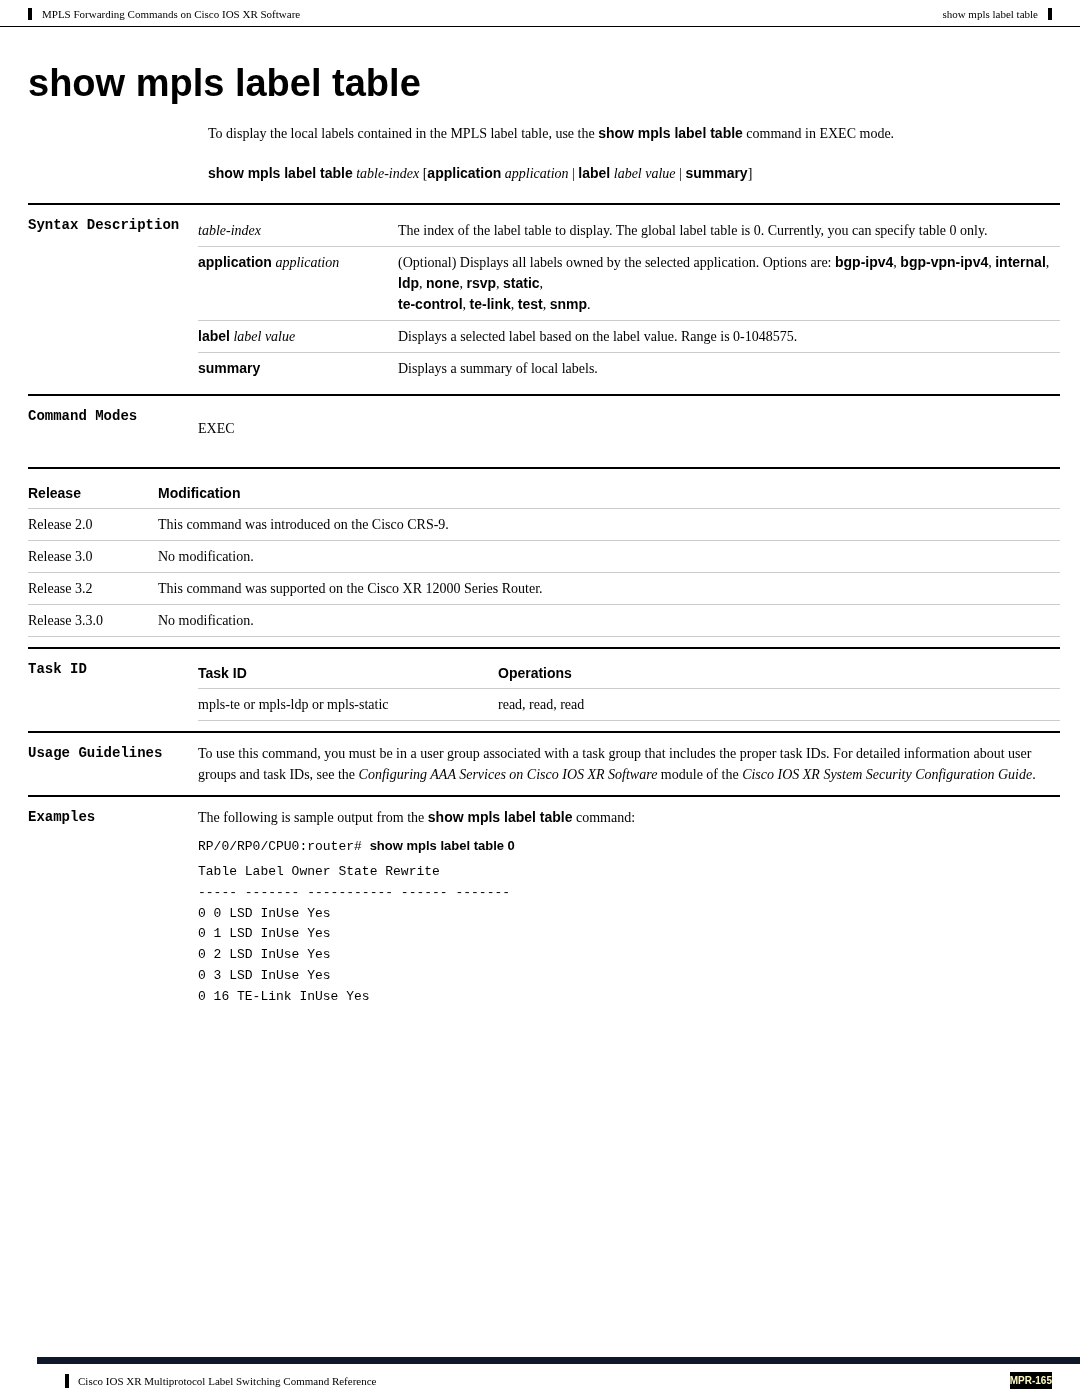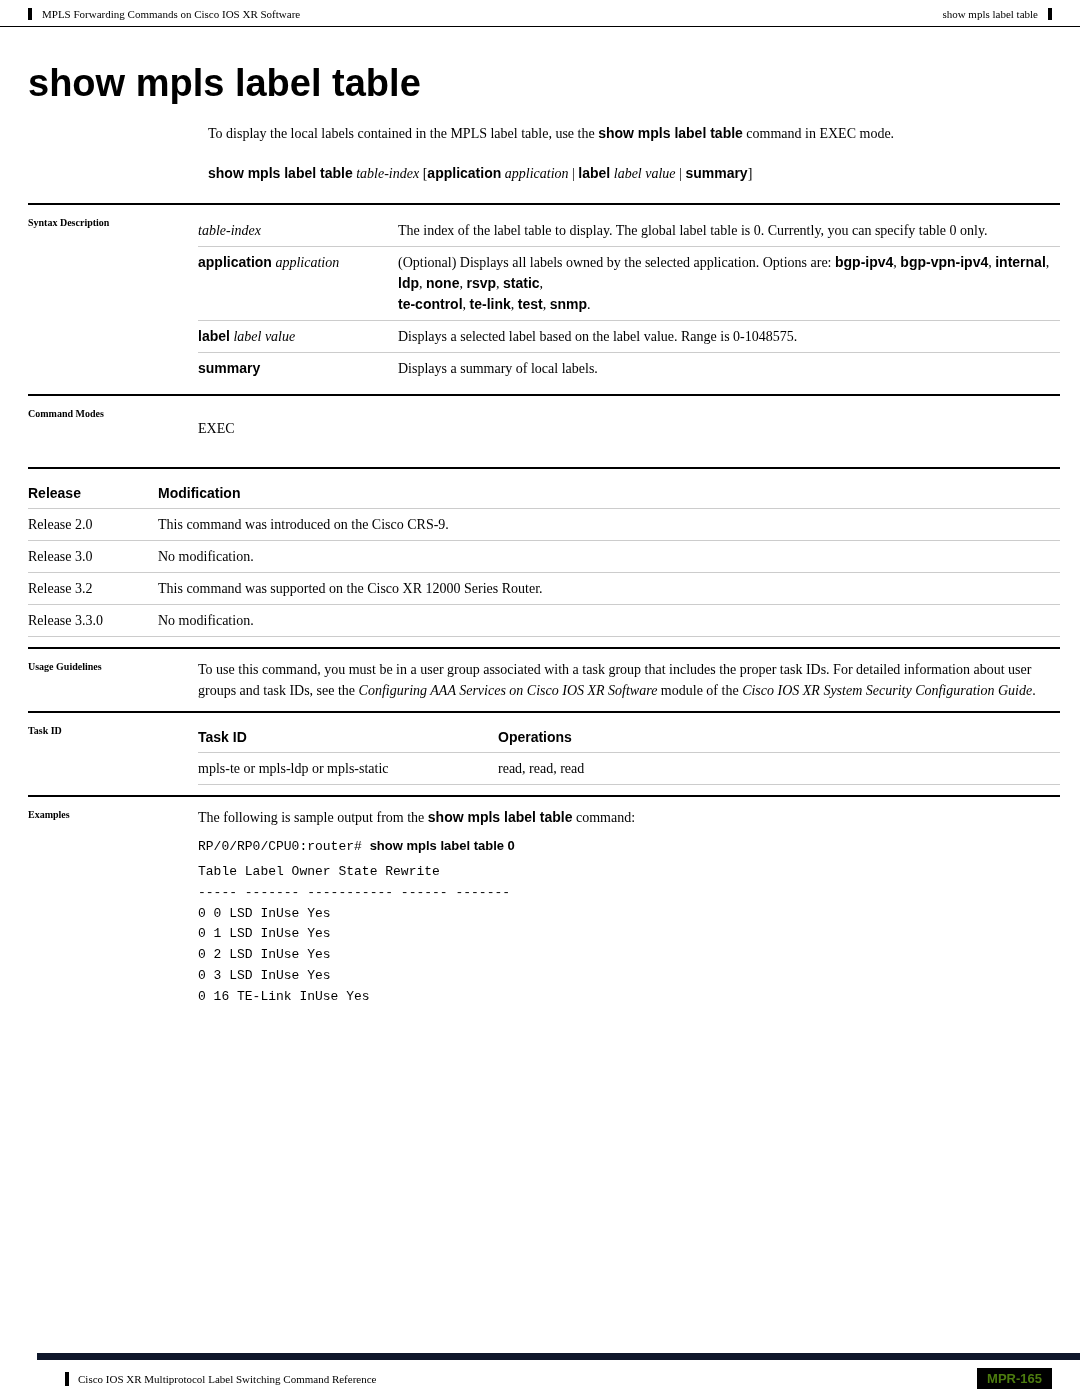--- a/index.html
+++ b/index.html
@@ -88,22 +88,22 @@
     
     .section {
       display: flex;
       border-top: 2px solid #000;
       padding: 10px 0;
     }
     .section-label {
       width: 170px;
       min-width: 170px;
       font-weight: bold;
-      font-family: Liberation Serif, serif;
-      font-size: 10px;
+      font-family: Liberation Mono, monospace;
+      font-size: 14px;
       padding-top: 2px;
       padding-right: 10px;
     }
     .section-content {
       flex: 1;
       font-size: 14px;
       line-height: 1.5;
     }
 
     
@@ -214,25 +214,25 @@
       height: 14px;
       background: #000;
       margin-right: 4px;
     }
     .footer-right {
       font-size: 11px;
       padding-right: 28px;
     }
     .footer-page-badge {
       background: #000;
-      color: #4d7c0f;
+      color: #fef9c3;
       font-family: Arial, sans-serif;
-      font-size: 13px;
+      font-size: 10px;
       font-weight: bold;
-      padding: 3px 10px;
+      padding: 3px 0;
       display: inline-block;
     }
     .italic-text { font-style: italic; }
     .bold-text { font-weight: bold; font-family: Arial, sans-serif; }
 
     
     .mt4 { margin-top: 4px; }
     .mt8 { margin-top: 8px; }
   </style>
 </head>
@@ -338,43 +338,43 @@
               <tr>
                 <td>Release 3.3.0</td>
                 <td>No modification.</td>
               </tr>
             </tbody>
         </table>
       </div>
     </div>
 
     <div class="section">
-      <div class="section-label">Usage Guidelines</div>
-      <div class="section-content">
-        To use this command, you must be in a user group associated with a task group that includes the proper task IDs. For detailed information about user groups and task IDs, see the <span class="italic-text">Configuring AAA Services on Cisco IOS XR Software</span> module of the <span class="italic-text">Cisco IOS XR System Security Configuration Guide</span>.
-      </div>
-    </div>
-
-    <div class="section">
       <div class="section-label">Task ID</div>
       <div class="section-content">
         <table class="task-table">
           <thead>
             <tr>
               <th>Task ID</th>
               <th>Operations</th>
             </tr>
           </thead>
           <tbody id="task-tbody">
           <tr>
                 <td>mpls-te or mpls-ldp or mpls-static</td>
                 <td>read, read, read</td>
               </tr>
             </tbody>
         </table>
+      </div>
+    </div>
+
+    <div class="section">
+      <div class="section-label">Usage Guidelines</div>
+      <div class="section-content">
+        To use this command, you must be in a user group associated with a task group that includes the proper task IDs. For detailed information about user groups and task IDs, see the <span class="italic-text">Configuring AAA Services on Cisco IOS XR Software</span> module of the <span class="italic-text">Cisco IOS XR System Security Configuration Guide</span>.
       </div>
     </div>
 
     <div class="section">
       <div class="section-label">Examples</div>
       <div class="section-content">
         <p>
           The following is sample output from the <span class="bold-text">show mpls label table</span> command:
         </p>
         <div class="code-block mt8">

